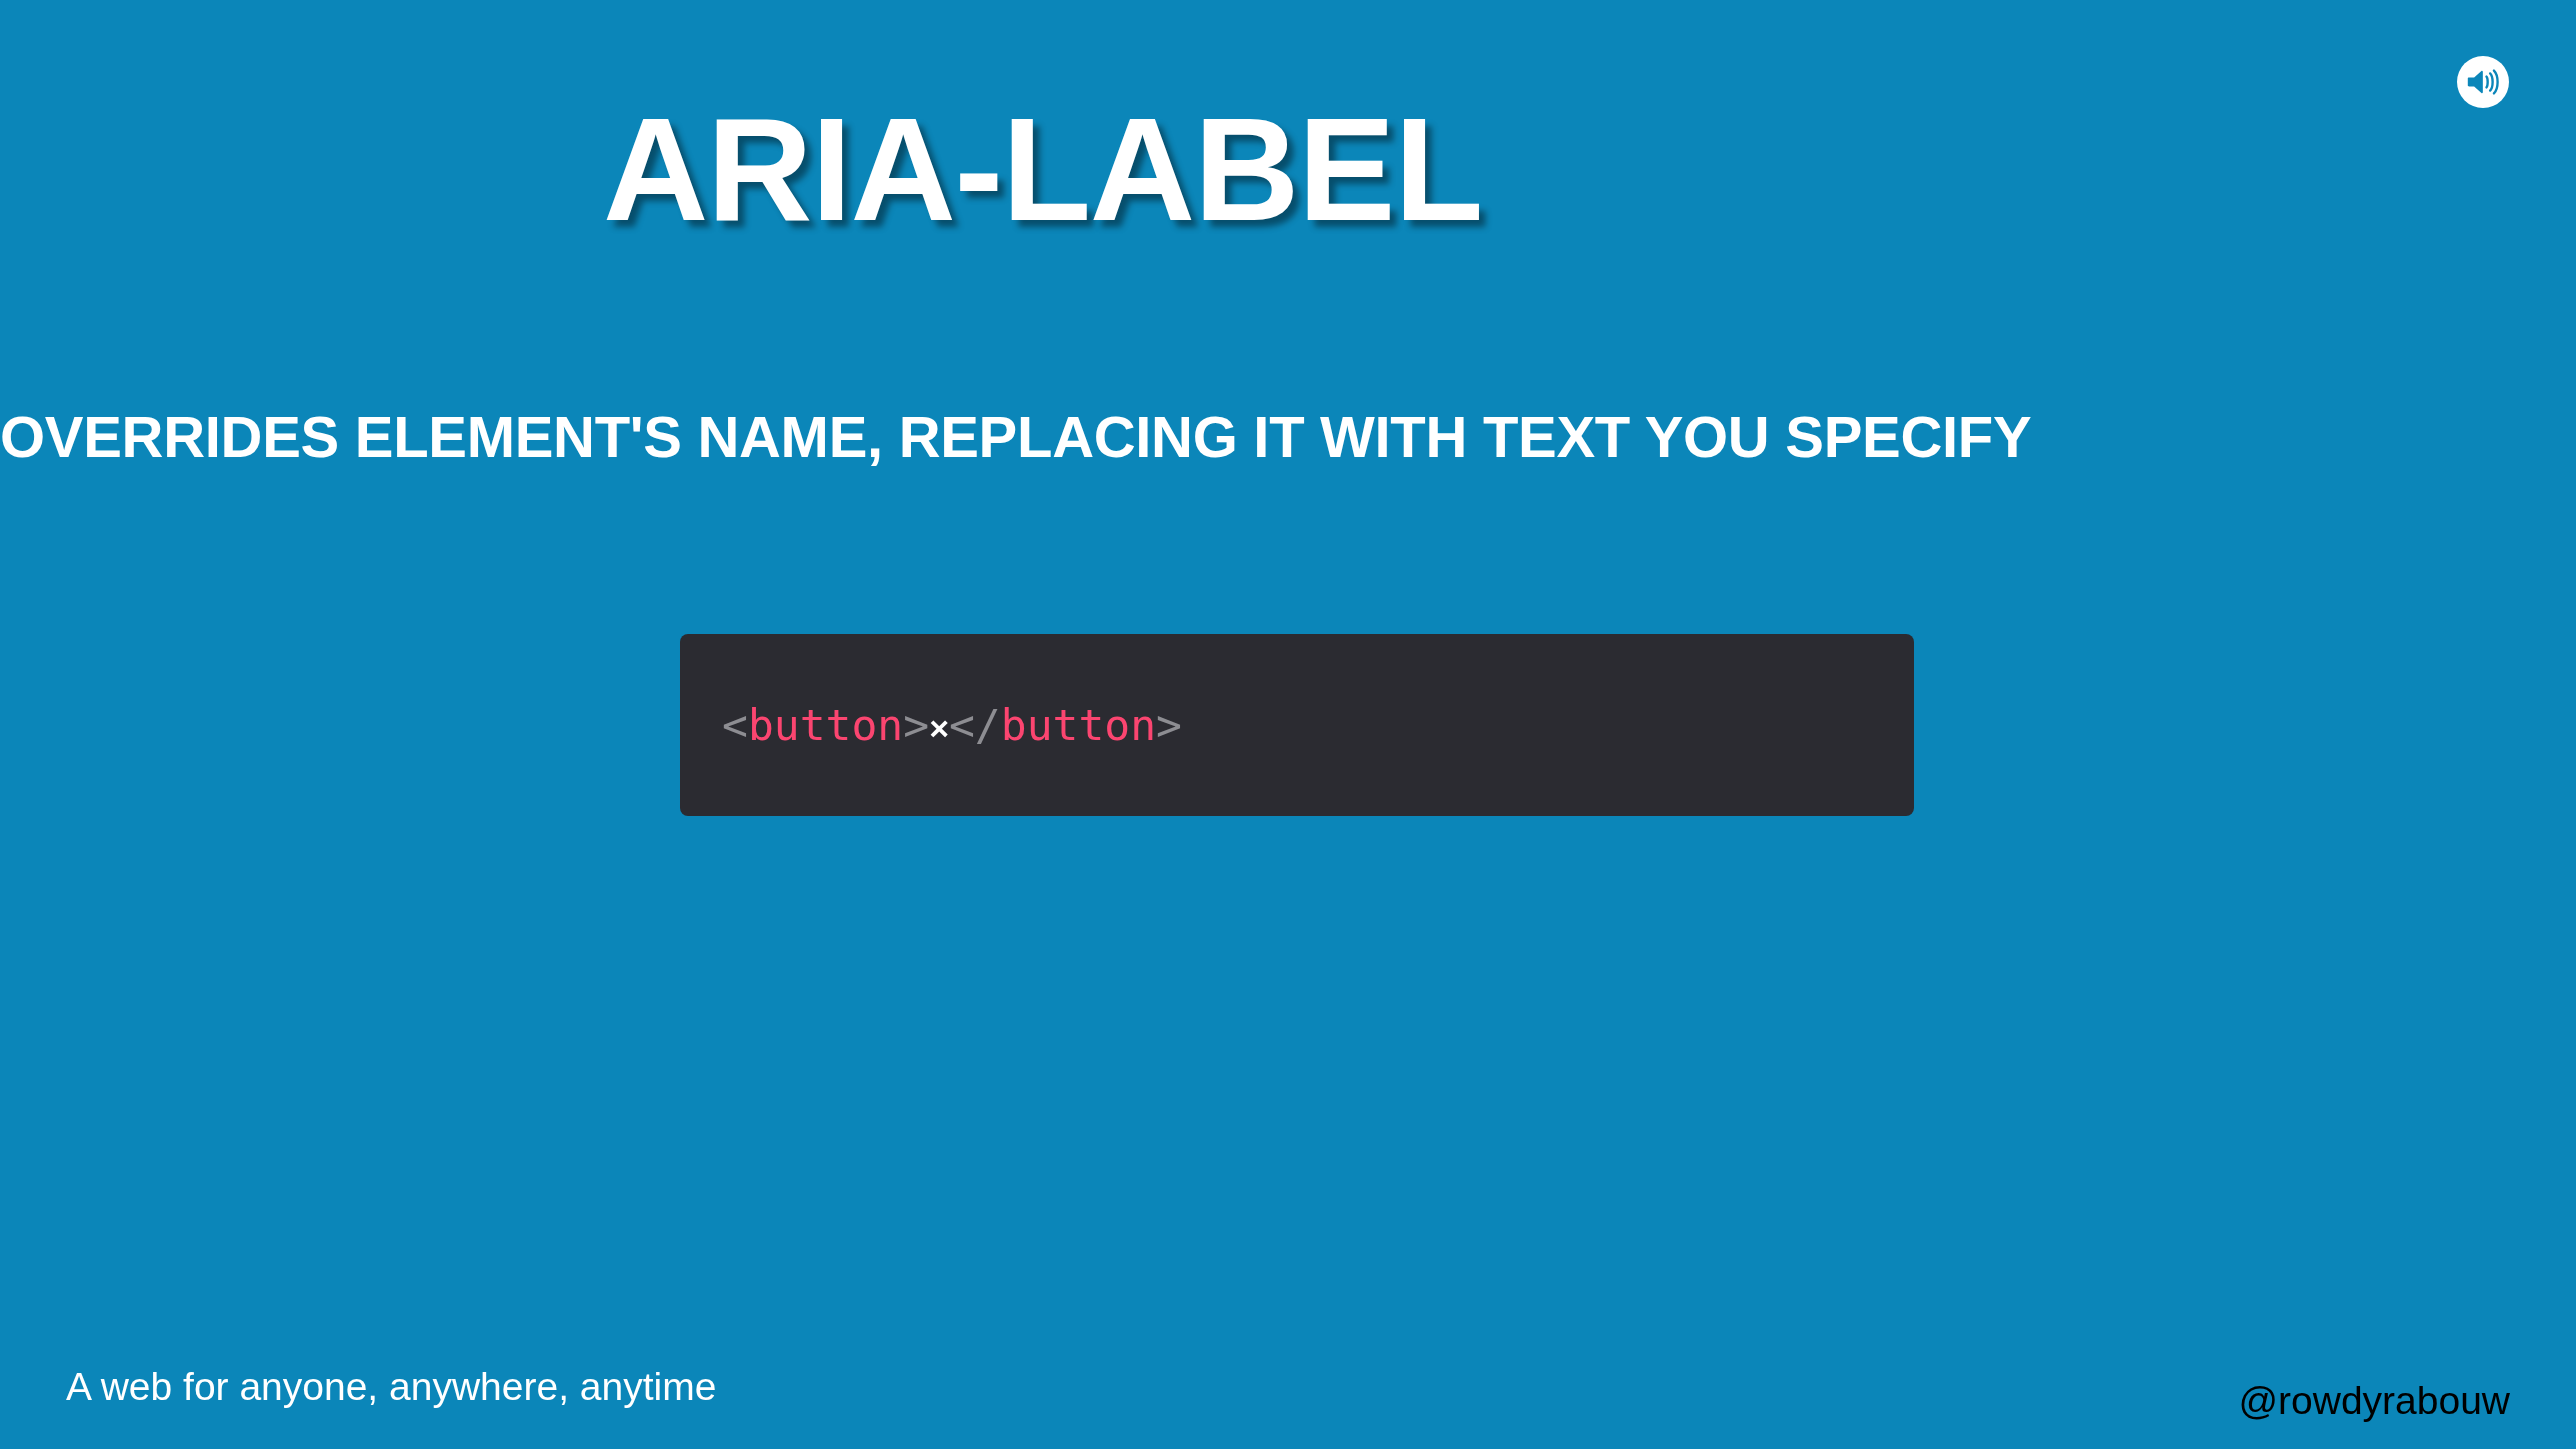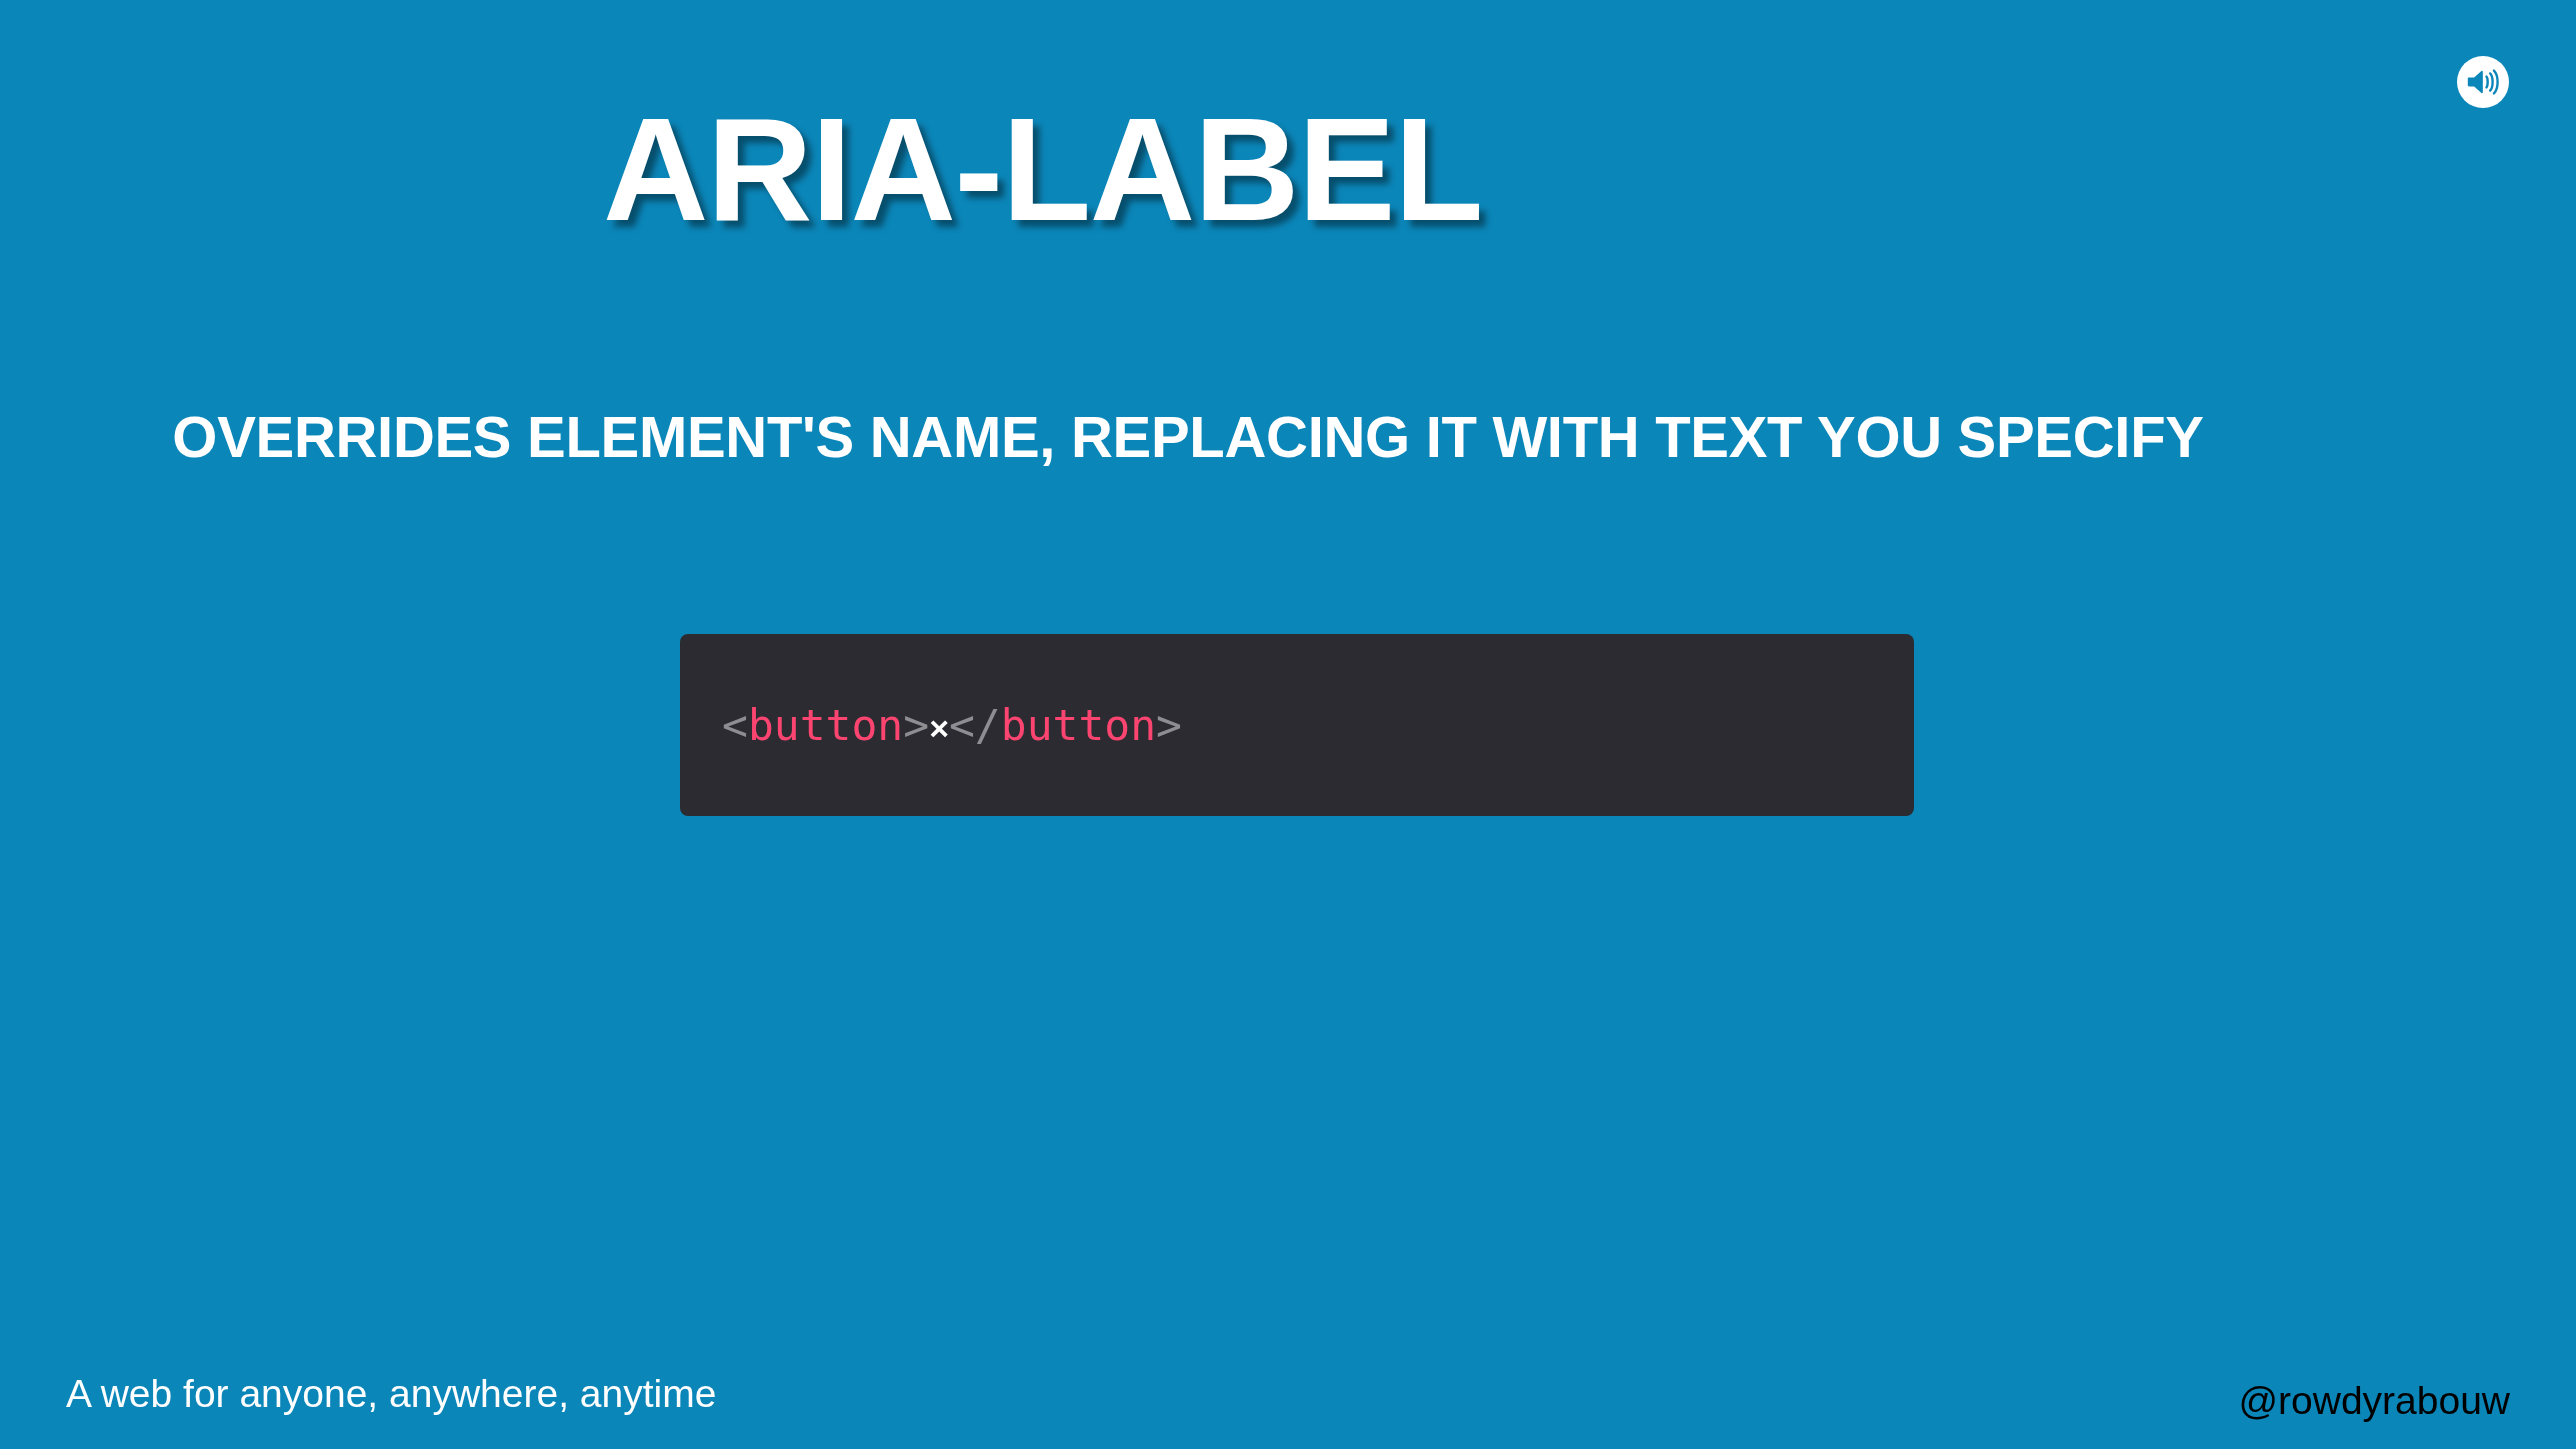--- a/index.html
+++ b/index.html
@@ -52,21 +52,21 @@
     text-shadow: 6.7px 7.4px 6.7px rgba(0,0,0,0.42);
     white-space: nowrap;
   }
 
   
   .subtitle {
     position: absolute;
     top: 408px;
     left: 0;
     width: 2376px;
-    text-align: center;
+    text-align: left;
     font-size: 58px;
     line-height: 1;
     font-weight: 700;
     letter-spacing: -0.3px;
     color: #ffffff;
     white-space: nowrap;
   }
 
   
   .code-card {
@@ -91,21 +91,21 @@
   }
 
   .tok-punct   { color: #8d8d92; }
   .tok-tag     { color: #fb4570; }
   .tok-content { color: #ffffff; font-family:"Liberation Sans", sans-serif; font-size:34px; font-weight:700;}
 
   
   .footer-left {
     position: absolute;
     left: 66px;
-    bottom: 36px;
+    bottom: 43px;
     font-size: 39px;
     line-height: 1;
     font-weight: 300;
     color: #ffffff;
     white-space: nowrap;
   }
 
   .footer-right {
     position: absolute;
     right: 66px;

